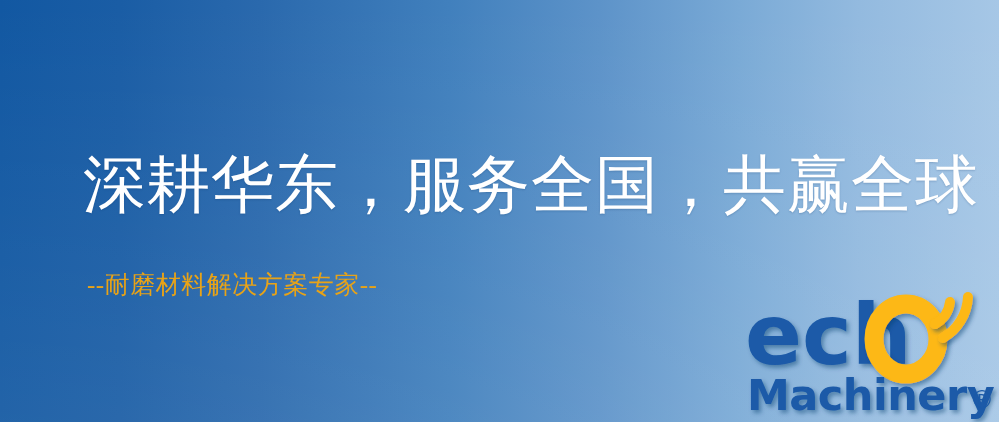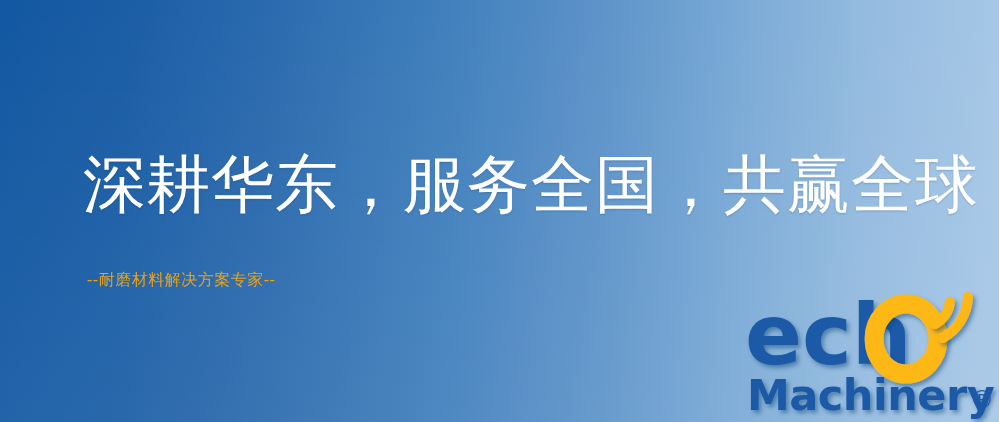--- a/index.html
+++ b/index.html
@@ -42,21 +42,21 @@
     letter-spacing: 1px;
     text-shadow: 0 1px 2px rgba(10,50,100,0.22);
   }
 
   
   .subtitle {
     position: absolute;
     left: 87px;
     top: 270px;
     font-family: "Liberation Serif", "DejaVu Serif", serif;
-    font-size: 16px;
+    font-size: 25px;
     line-height: 1.2;
     color: #E8A317;
     white-space: nowrap;
     letter-spacing: 0.5px;
   }
 
   
   .logo {
     position: absolute;
     left: 745px;

